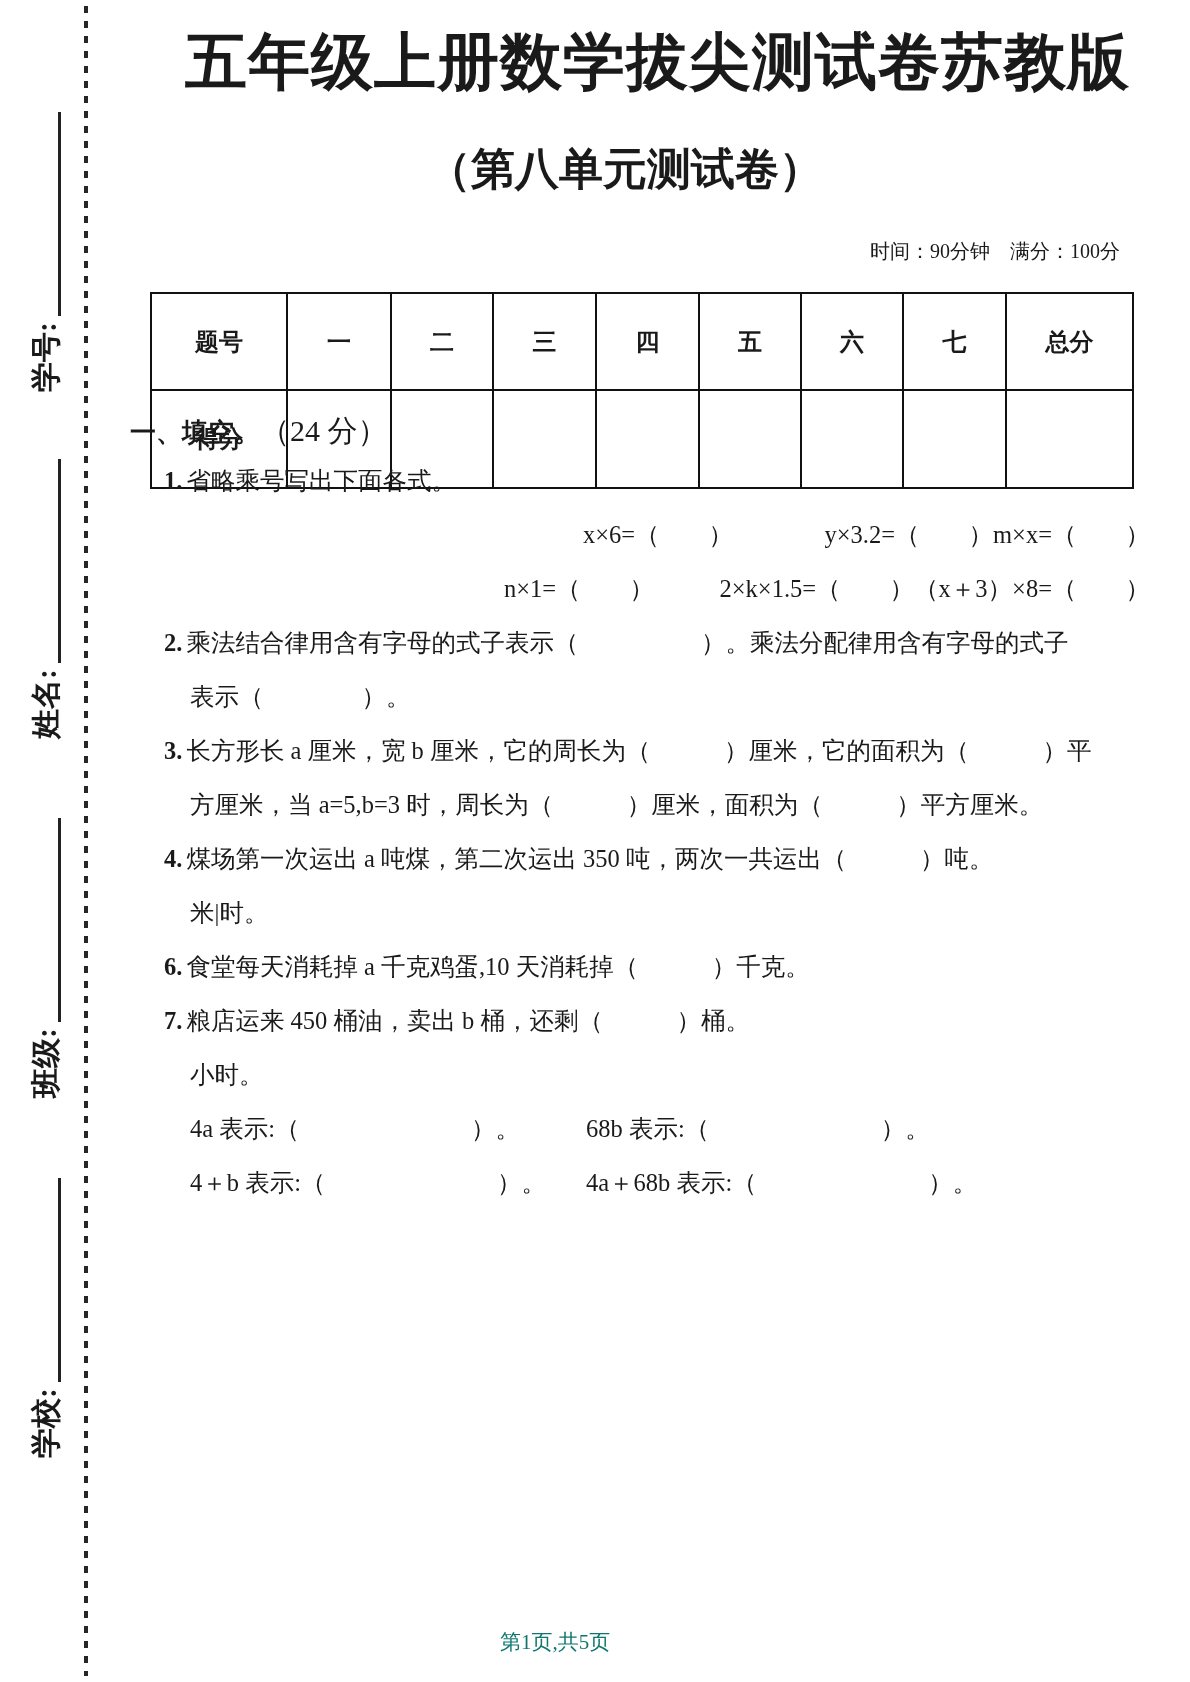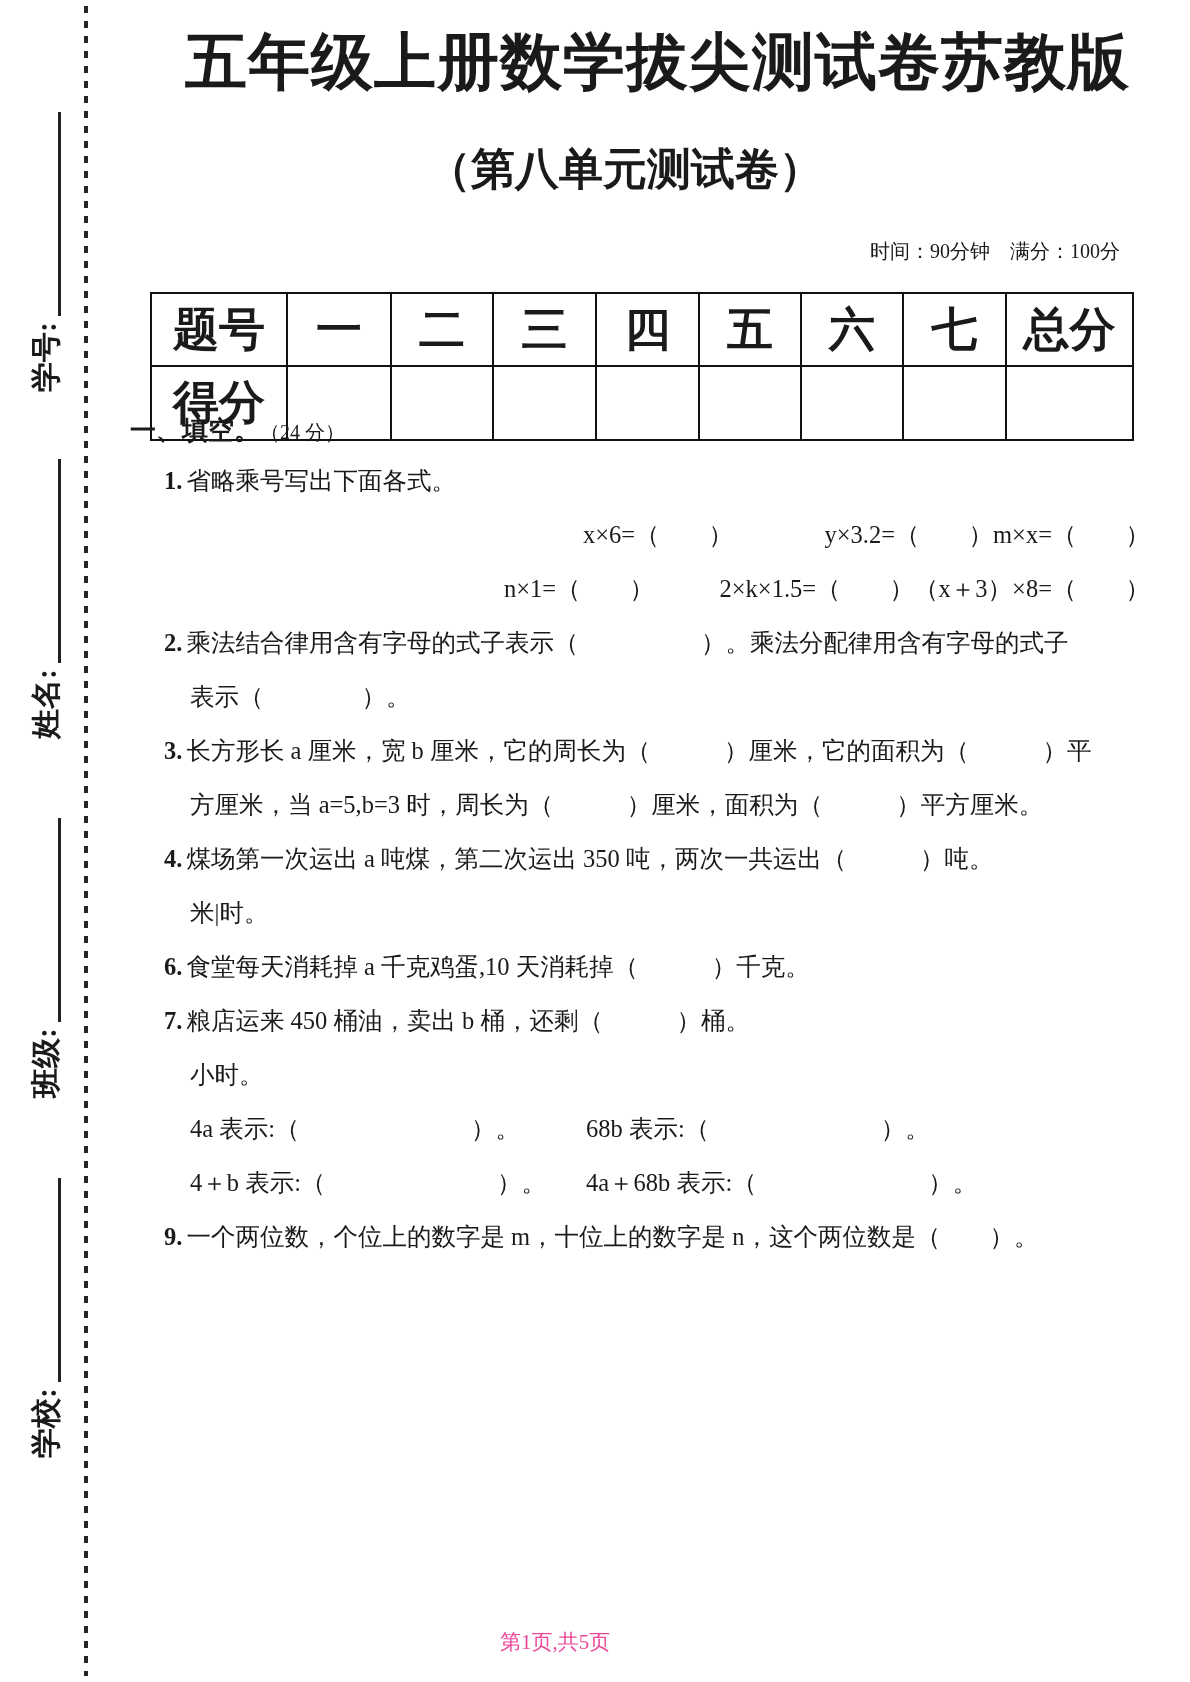--- a/index.html
+++ b/index.html
@@ -35,45 +35,45 @@
   .time-info{
     position:absolute;right:70px;top:238px;font-size:20px;white-space:nowrap;
   }
   
   table.score{
     position:absolute;left:150px;top:292px;width:982px;
     border-collapse:collapse;table-layout:fixed;
   }
   table.score td{
     border:2.5px solid #111;text-align:center;vertical-align:middle;
-    font-size:46px;font-weight:bold;padding:4px;
+    font-size:24px;font-weight:bold;padding:16px;
   }
   table.score tr.hdr td{height:63px;}
   table.score tr.scr td{height:64px;}
   
   #content{
     position:absolute;left:130px;top:408px;width:1020px;
     font-size:24.5px;white-space:nowrap;
   }
   .section-line{height:46px;line-height:46px;}
   .section-line .sec-h{font-weight:bold;font-size:26px;}
-  .section-line .sec-p{font-size:20px;}
+  .section-line .sec-p{font-size:30px;}
   .line{height:54px;line-height:54px;}
   .qline{padding-left:34px;}
   .qnum{font-weight:bold;padding-right:4px;}
   .contline{padding-left:60px;}
   .row3{padding-left:70px;text-align:right;}
   .row3 .c3a{display:inline-block;width:238px;}
   .row3 .c3b{display:inline-block;width:260px;}
   .row2{padding-left:60px;}
   .row2 .c2a{display:inline-block;width:396px;}
   
   .footer{
     position:absolute;left:0;width:1110px;top:1628px;text-align:center;
-    font-size:21px;color:#ec4899;
+    font-size:21px;color:#0f766e;
   }
 </style>
 </head>
 <body>
 
 <div class="seal-dash"></div>
 
 <div class="seal-item" style="top:223px">
   <span>学号:</span>
   <span class="rule"></span>
@@ -181,18 +181,15 @@
   <div class="line contline">小时。</div>
 
   <div class="line row2">
     <span class="c2a">4a 表示:（　　　　　　　）。</span><span>68b 表示:（　　　　　　　）。</span>
   </div>
 
   <div class="line row2">
     <span class="c2a">4＋b 表示:（　　　　　　　）。</span><span>4a＋68b 表示:（　　　　　　　）。</span>
   </div>
 
-  <div class="line qline">
-    <span class="qnum">9.</span><span>一个两位数，个位上的数字是 m，十位上的数字是 n，这个两位数是（　　）。</span>
-  </div>
 </div>
 
 <div class="footer">第1页,共5页</div>
 
 </body></html>

